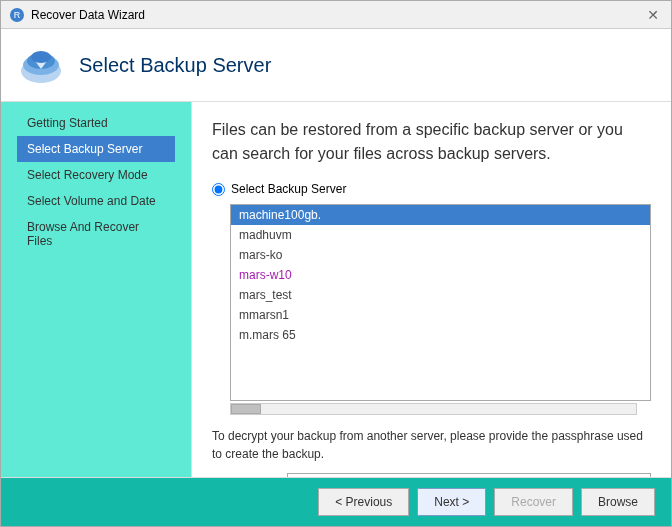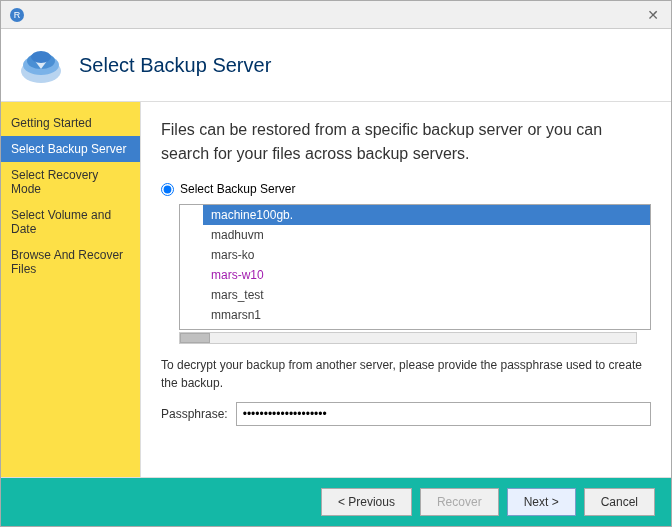--- a/index.html
+++ b/index.html
@@ -71,24 +71,24 @@
       font-size: 20px;
       font-weight: 300;
       color: #003366;
     }
     .content {
       display: flex;
       flex: 1;
       overflow: hidden;
     }
     .sidebar {
-      width: 140px;
-      background: #fde047;
+      width: 191px;
+      background: #5eead4;
       border-right: 1px solid #ddd;
-      padding: 8px 0;
+      padding: 8px 16px;
     }
     .sidebar-item {
       padding: 6px 10px;
       cursor: pointer;
       color: #333;
       font-size: 12px;
     }
     .sidebar-item.active {
       background: #3c7fcc;
       color: #fff;
@@ -110,26 +110,25 @@
     .radio-label {
       display: flex;
       align-items: center;
       gap: 6px;
       font-size: 12px;
       margin-bottom: 8px;
     }
     .listbox-container {
       border: 1px solid #aaa;
       background: #fff;
-      height: 126px;
+      height: 197px;
       overflow-y: scroll;
       margin-left: 18px;
       width: calc(100% - 18px);
       position: relative;
-      padding-left: 23px;
     }
     .listbox-item {
       padding: 3px 8px;
       cursor: pointer;
       font-size: 12px;
       color: #404040;
       white-space: nowrap;
     }
     .listbox-item.selected {
       background: #3c7fcc;
@@ -218,20 +217,21 @@
 <body>
 
 <div class="window">
 
   <div class="title-bar">
     <div class="title-bar-left">
       <svg class="title-icon" viewBox="0 0 16 16">
         <circle cx="8" cy="8" r="7" fill="#3c7fcc"></circle>
         <text x="8" y="11" text-anchor="middle" font-size="9" fill="#fff">R</text>
       </svg>
+      <span class="title-text">Recover Data Wizard</span>
     </div>
     <button class="title-close">✕</button>
   </div>
 
   <div class="header">
     <svg class="header-icon" viewBox="0 0 48 48">
       <ellipse cx="24" cy="30" rx="20" ry="12" fill="#b8d4f0"></ellipse>
       <ellipse cx="24" cy="24" rx="18" ry="10" fill="#7ab2e8"></ellipse>
       <ellipse cx="24" cy="20" rx="14" ry="8" fill="#4a8fd4"></ellipse>
       <path d="M18 20 L24 28 L30 20" fill="#fff" opacity="0.8"></path>
@@ -279,17 +279,17 @@
         <div class="passphrase-row">
           <span class="passphrase-label">Passphrase:</span>
           <input type="password" class="passphrase-input" value="12345678901234567890" style="">
         </div>
       </div>
     </div>
   </div>
 
   <div class="footer">
     <button class="btn">&lt; Previous</button>
+    <button class="btn primary">Next &gt;</button>
     <button class="btn" disabled="">Recover</button>
-    <button class="btn primary">Next &gt;</button>
-    <button class="btn">Cancel</button>
+    <button class="btn">Browse</button>
   </div>
 </div>
 
 </body></html>

